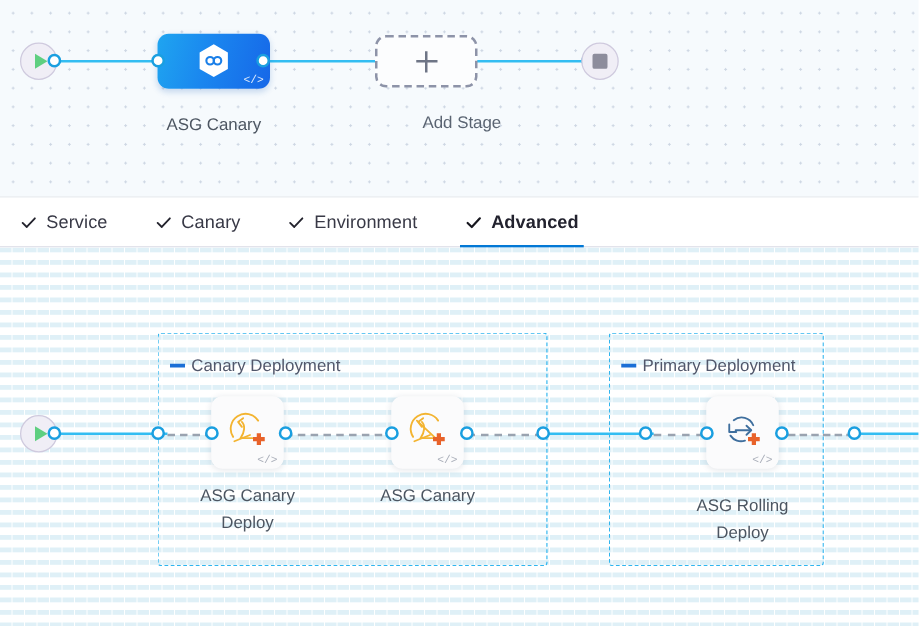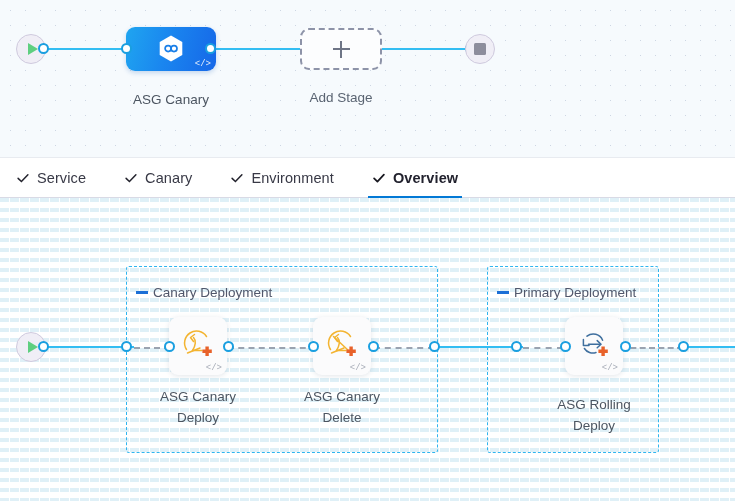--- a/index.html
+++ b/index.html
@@ -304,21 +304,21 @@
       <span class="code-badge">&lt;/&gt;</span>
     </div>
     <div class="dot-ring" style="left:121px; top:43px;"></div>
     <div class="dot-ring" style="left:205px; top:43px;"></div>
     <div class="node-caption" style="left:111px; top:92px; width:120px;">ASG Canary</div>
 
     <div class="add-stage" style="left:300px; top:28px;">
       <span class="plus-h"></span>
       <span class="plus-v"></span>
     </div>
-    <div class="add-stage-caption" style="left:281px; top:90px; width:120px;">Add Stage</div>
+    <div class="add-stage-caption" style="left:281px; top:90px; width:120px;text-align:right;">Add Stage</div>
 
     <div class="dot-ring" style="left:465px; top:43px;"></div>
     <div class="terminal" style="left:465px; top:34px;">
       <div class="stop-sq"></div>
     </div>
   </div>
 
   <div class="tab-bar">
 
     <div class="tab">
@@ -339,21 +339,21 @@
       <svg class="tick" viewBox="0 0 16 16">
         <path d="M2.4 8.4 L6.2 12.1 L13.6 4.2" fill="none" stroke="#24242e" stroke-width="1.7" stroke-linecap="round" stroke-linejoin="round"></path>
       </svg>
       <span class="tab-label">Environment</span>
     </div>
 
     <div class="tab active">
       <svg class="tick" viewBox="0 0 16 16">
         <path d="M2.4 8.4 L6.2 12.1 L13.6 4.2" fill="none" stroke="#17171f" stroke-width="2" stroke-linecap="round" stroke-linejoin="round"></path>
       </svg>
-      <span class="tab-label">Overview</span>
+      <span class="tab-label">Advanced</span>
     </div>
 
   </div>
 
   <div class="step-canvas">
     <div class="layer">
 
       <div class="step-group" style="left:126px; top:68px; width:310px; height:185px;">
         <div class="group-header">
           <span class="group-collapse"></span>
@@ -423,21 +423,20 @@
           <g>
             <path d="M25.4 20.6 h3.4 v3.0 h3.0 v3.4 h-3.0 v3.0 h-3.4 v-3.0 h-3.0 v-3.4 h3.0 z" fill="#e8622a"></path>
           </g>
         </svg>
         <span class="code-badge dark">&lt;/&gt;</span>
       </div>
       <div class="dot-ring" style="left:308px; top:143px;"></div>
       <div class="dot-ring" style="left:368px; top:143px;"></div>
       <div class="step-caption" style="left:282px; top:188px;">
         <div>ASG Canary</div>
-        <div>Delete</div>
       </div>
 
       <div class="step-node" style="left:565px; top:119px;">
         <svg class="ico" viewBox="0 0 36 36">
           <g fill="none" stroke="#3f6f9e" stroke-width="1.5" stroke-linecap="round" stroke-linejoin="round">
             <path d="M11 10.2 A10 10 0 0 1 26.6 14.2"></path>
             <path d="M8.4 22.5 A10 10 0 0 0 20 26.5"></path>
             <path d="M7.4 13.6 L7.4 19.6 L13.0 19.6"></path>
             <path d="M12.5 18.2 L24.5 18.2"></path>
             <path d="M21.2 14.6 L25.0 18.2 L21.2 21.8"></path>

